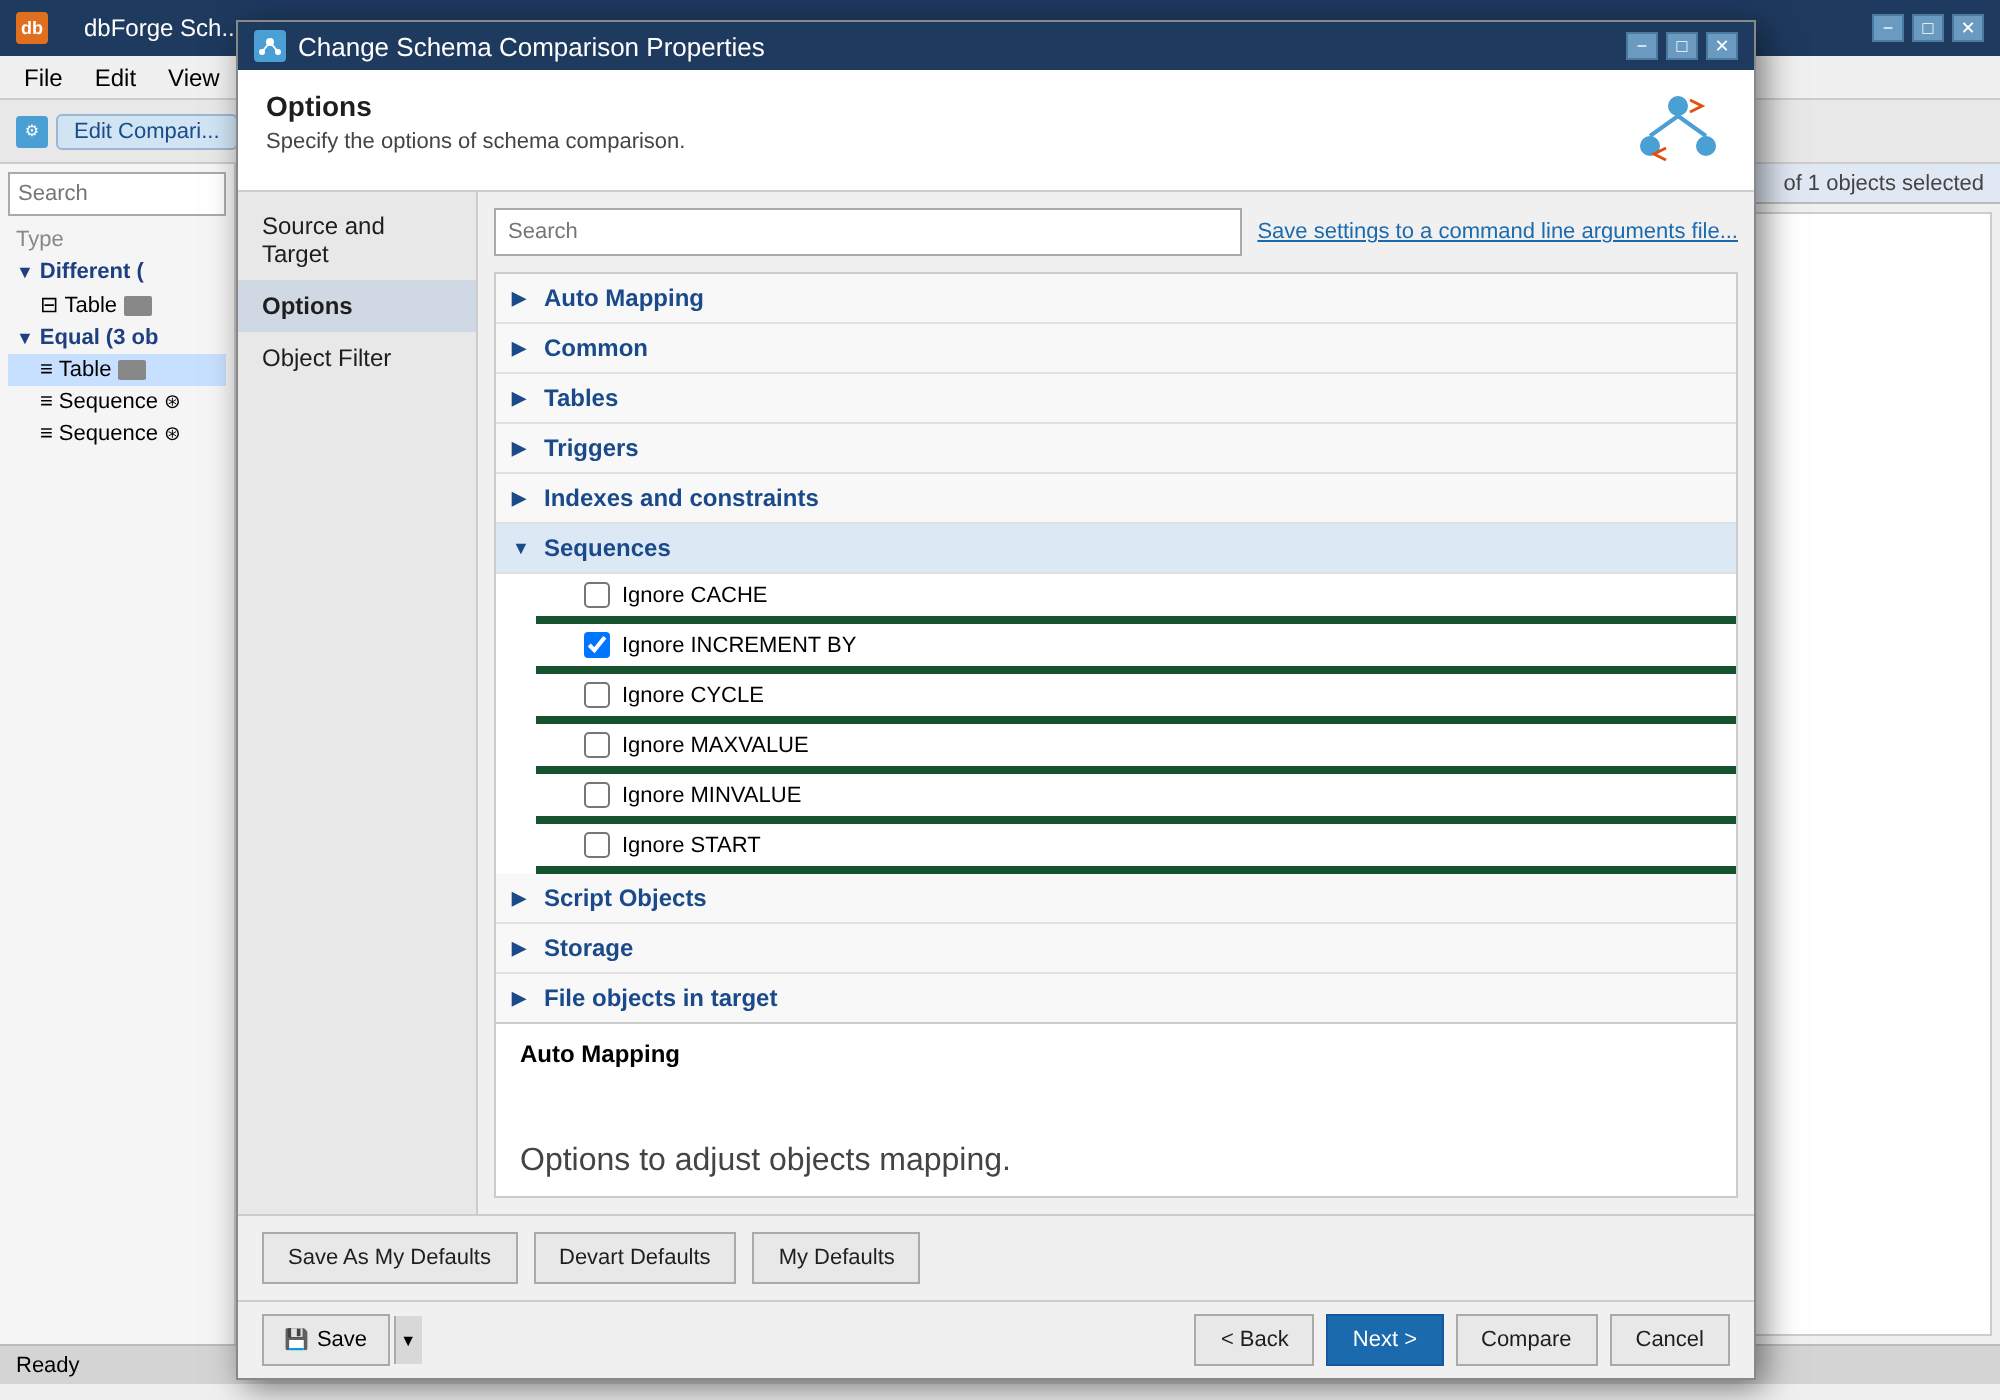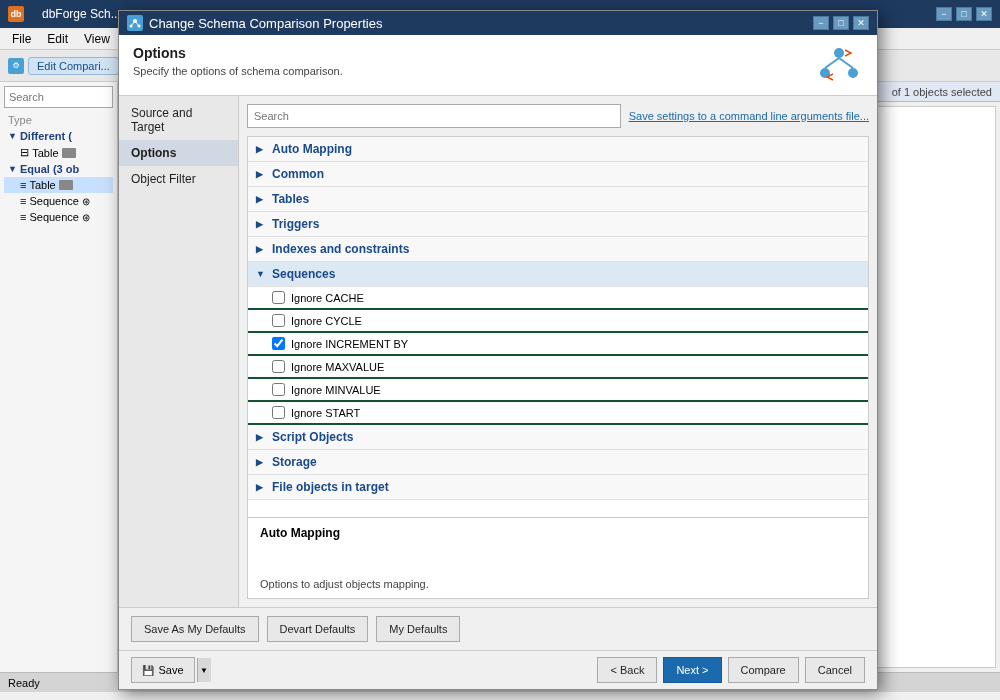--- a/index.html
+++ b/index.html
@@ -276,42 +276,43 @@
       width: 10px;
       margin-right: 6px;
       font-size: 9px;
       color: #1a4a8a;
     }
 
     .option-row {
       display: flex;
       align-items: center;
       padding: 4px 8px 4px 24px;
-      border-bottom: 2px solid #14532d;
+      border-bottom: 4px solid #14532d;
       font-size: 11px;
       background: white;
+      margin-left: 20px;
     }
     .option-row input[type=checkbox] {
       margin-right: 6px;
     }
 
     .description-area {
       background: white;
       border: 1px solid #ccc;
       border-top: none;
       padding: 8px 12px;
       flex-shrink: 0;
     }
     .description-area h3 {
       font-size: 12px;
       font-weight: bold;
       margin-bottom: 3px;
     }
     .description-area p {
-      font-size: 11px;
+      font-size: 16px;
       color: #444;
       margin-top: 38px;
     }
 
     .dialog-footer-buttons {
       padding: 8px 12px;
       display: flex;
       gap: 8px;
       border-top: 1px solid #ccc;
       background: #f0f0f0;
@@ -555,26 +556,26 @@
 
         <div class="option-group-header expanded">
           <span class="expand-icon">▼</span>
           <span>Sequences</span>
         </div>
         <div class="option-row">
           <input type="checkbox" style="">
           <label>Ignore CACHE</label>
         </div>
         <div class="option-row">
+          <input type="checkbox" checked="" style="">
+          <label>Ignore INCREMENT BY</label>
+        </div>
+        <div class="option-row">
           <input type="checkbox" style="">
           <label>Ignore CYCLE</label>
-        </div>
-        <div class="option-row">
-          <input type="checkbox" checked="" style="">
-          <label>Ignore INCREMENT BY</label>
         </div>
         <div class="option-row">
           <input type="checkbox" style="">
           <label>Ignore MAXVALUE</label>
         </div>
         <div class="option-row">
           <input type="checkbox" style="">
           <label>Ignore MINVALUE</label>
         </div>
         <div class="option-row">

